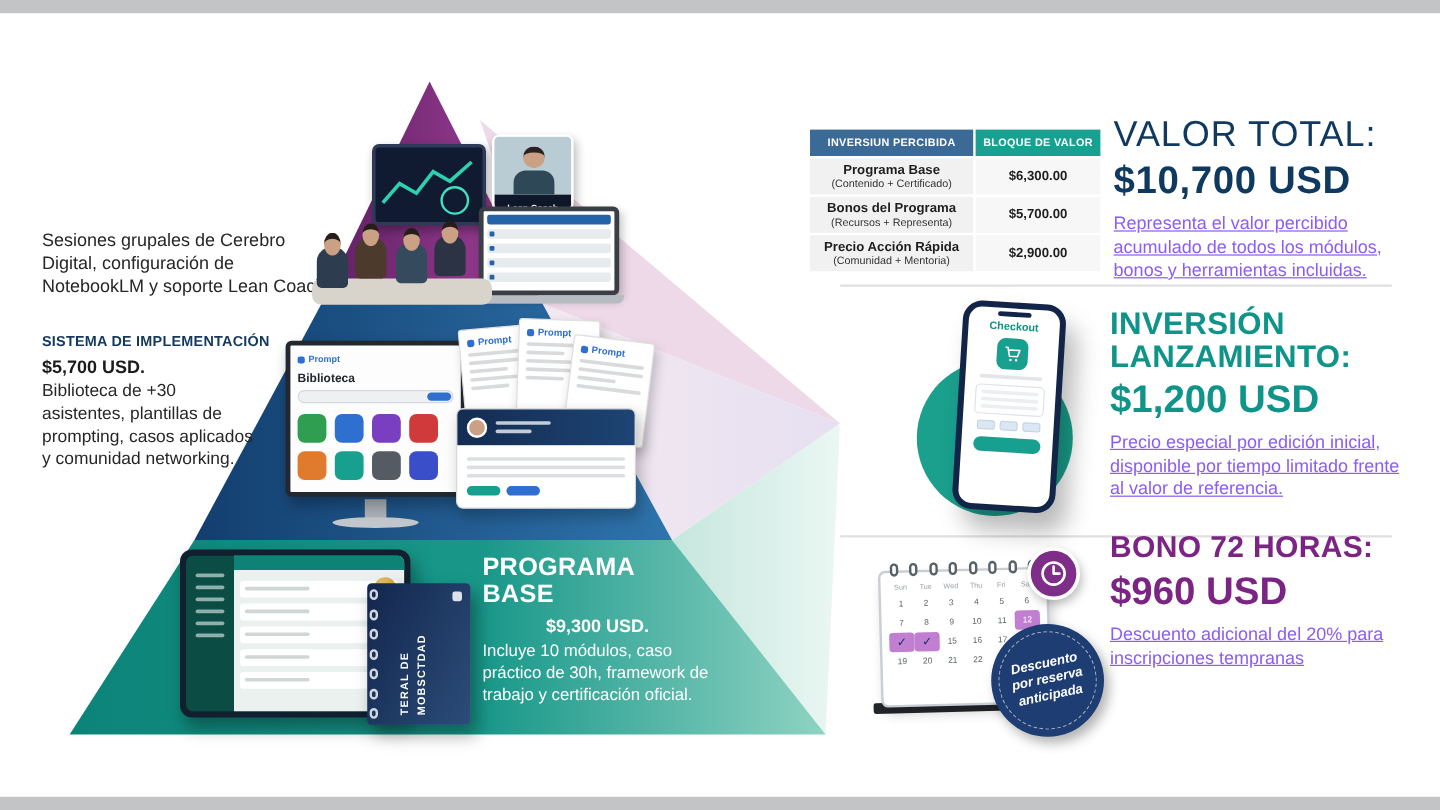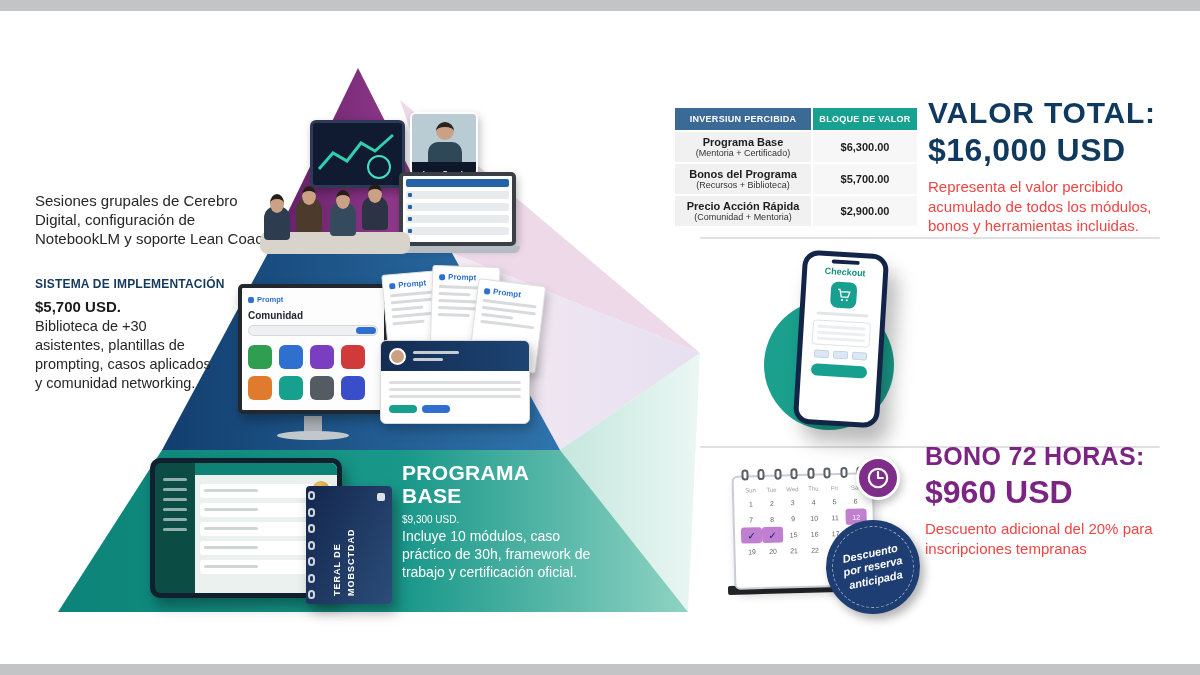--- a/index.html
+++ b/index.html
@@ -15,21 +15,21 @@
   .pyramid-svg { position:absolute; left:0; top:0; width:720px; height:675px; }
 
   .txt-sessions { position:absolute; left:35px; top:176px; width:245px;
     font-size:15px; line-height:1.28; color:#262626; }
   .impl-block { position:absolute; left:35px; top:278px; width:200px; }
   .impl-title { font-size:12px; font-weight:800; color:#14395f; line-height:1.12; letter-spacing:.2px; }
   .impl-price { margin-top:7px; font-size:15px; font-weight:700; color:#1b1b1b; }
   .impl-desc { margin-top:2px; width:178px; font-size:14.5px; line-height:1.3; color:#262626; }
   .base-block { position:absolute; left:402px; top:462px; width:192px; color:#ffffff; }
   .base-title { font-size:21px; font-weight:800; line-height:1.08; letter-spacing:.3px; width:160px; }
-  .base-price { margin-top:7px; font-size:10px; font-weight:400; }
+  .base-price { margin-top:7px; font-size:15px; font-weight:700;text-align:center; }
   .base-desc { margin-top:3px; font-size:14px; line-height:1.28; }
 
   
   .meeting { position:absolute; left:260px; top:110px; width:266px; height:150px; }
   .tv { position:absolute; left:50px; top:10px; width:95px; height:68px; background:#101a30;
     border:3px solid #2e3a57; border-radius:6px; box-shadow:2px 4px 8px rgba(0,0,0,.3); }
   .vcall { position:absolute; left:150px; top:2px; width:68px; height:64px; background:#dfe3e8;
     border:2px solid #fff; border-radius:6px; overflow:hidden; box-shadow:2px 4px 8px rgba(0,0,0,.25); }
   .vcall-screen { height:48px; background:#b9ccd3; position:relative; }
   .v-head { position:absolute; left:24px; top:8px; width:18px; height:18px; border-radius:50%;
@@ -123,23 +123,23 @@
     padding:6px 2px; }
   .vt-head-left { background:#18a191; }
   .vt-head-right { background:#3c6a96; }
   .vt-name { background:#f1f1f1; text-align:center; padding:4px 2px; display:flex; flex-direction:column; justify-content:center; min-height:28px; }
   .vt-n { font-size:11px; font-weight:700; color:#1e1e1e; }
   .vt-d { font-size:9px; color:#333; }
   .vt-amt { background:#f7f7f7; font-size:11px; font-weight:700; color:#1e1e1e;
     display:flex; align-items:center; justify-content:center; }
 
   
-  .body-text { margin:8px 0 0; font-size:15px; line-height:1.3; color:#ef4444; }
+  .body-text { margin:8px 0 0; font-size:15px; line-height:1.3; color:#8b5cf6;text-decoration:underline; }
   .total-block { position:absolute; left:928px; top:96px; width:240px; }
-  .total-title { font-size:30px; font-weight:700; color:#10395f; letter-spacing:.8px; }
+  .total-title { font-size:30px; font-weight:400; color:#10395f; letter-spacing:.8px; }
   .total-amount { font-size:32px; font-weight:800; color:#10395f; letter-spacing:.5px; margin-top:2px; }
   .divider { position:absolute; height:2px; background:#e0e0e0; border-radius:1px; }
   .div1 { left:700px; top:237px; width:460px; }
   .div2 { left:700px; top:446px; width:460px; }
 
   .launch-circle { position:absolute; left:764px; top:300px; width:130px; height:130px;
     border-radius:50%; background:#1aa08d; z-index:1; }
   .phone { position:absolute; left:798px; top:252px; width:86px; height:174px; background:#122447;
     border-radius:16px; padding:5px; transform:rotate(3.5deg); box-shadow:10px 16px 20px rgba(0,0,0,.28); z-index:2; }
   .phone-screen { width:100%; height:100%; background:#fff; border-radius:11px; overflow:hidden; }
@@ -269,21 +269,21 @@
     <div class="person p4"></div>
   </div>
 
   <div class="monitor-neck"></div>
   <div class="monitor-base"></div>
   <div class="monitor">
     <div class="mon-nav">
       <span class="mon-logo"></span>
       <span class="mon-brand">Prompt</span>
     </div>
-    <div class="mon-title">Comunidad</div>
+    <div class="mon-title">Biblioteca</div>
     <div class="mon-search"></div>
     <div class="mon-grid">
         <div class="app-icon" style="background: rgb(47, 158, 80);"></div>
         <div class="app-icon" style="background: rgb(46, 111, 208);"></div>
         <div class="app-icon" style="background: rgb(122, 63, 193);"></div>
         <div class="app-icon" style="background: rgb(208, 58, 58);"></div>
         <div class="app-icon" style="background: rgb(224, 123, 46);"></div>
         <div class="app-icon" style="background: rgb(24, 160, 142);"></div>
         <div class="app-icon" style="background: rgb(85, 91, 99);"></div>
         <div class="app-icon" style="background: rgb(59, 78, 201);"></div>
@@ -381,40 +381,40 @@
     </div>
     <div class="book-logo"></div>
   </div>
 
   <div class="value-table">
     <div class="vt-head vt-head-right">INVERSIUN PERCIBIDA</div>
     <div class="vt-head vt-head-left">BLOQUE DE VALOR</div>
 
     <div class="vt-name">
       <span class="vt-n">Programa Base</span>
-      <span class="vt-d">(Mentoria + Certificado)</span>
+      <span class="vt-d">(Contenido + Certificado)</span>
     </div>
     <div class="vt-amt">$6,300.00</div>
 
     <div class="vt-name">
       <span class="vt-n">Bonos del Programa</span>
-      <span class="vt-d">(Recursos + Biblioteca)</span>
+      <span class="vt-d">(Recursos + Representa)</span>
     </div>
     <div class="vt-amt">$5,700.00</div>
 
     <div class="vt-name">
       <span class="vt-n">Precio Acción Rápida</span>
       <span class="vt-d">(Comunidad + Mentoria)</span>
     </div>
     <div class="vt-amt">$2,900.00</div>
   </div>
 
   <div class="total-block">
     <div class="total-title">VALOR TOTAL:</div>
-    <div class="total-amount">$16,000 USD</div>
+    <div class="total-amount">$10,700 USD</div>
     <p class="body-text">Representa el valor percibido acumulado de todos los módulos, bonos y herramientas incluidas.</p>
   </div>
 
   <div class="divider div1"></div>
 
   <div class="launch-circle"></div>
   <div class="phone">
     <div class="phone-screen">
       <div class="ph-notch"></div>
       <div class="ph-header">Checkout</div>
@@ -431,20 +431,25 @@
           <i></i>
           <i></i>
         </div>
       <div class="ph-pills">
           <i></i>
           <i></i>
           <i></i>
         </div>
       <div class="ph-btn"></div>
     </div>
+  </div>
+  <div class="launch-block">
+    <div class="launch-title">INVERSIÓN LANZAMIENTO:</div>
+    <div class="launch-amount">$1,200 USD</div>
+    <p class="body-text">Precio especial por edición inicial, disponible por tiempo limitado frente al valor de referencia.</p>
   </div>
 
   <div class="divider div2"></div>
 
   <div class="cal-base"></div>
   <div class="calendar">
     <div class="cal-spiral">
       <span class="cal-ring"></span>
         <span class="cal-ring"></span>
         <span class="cal-ring"></span>

